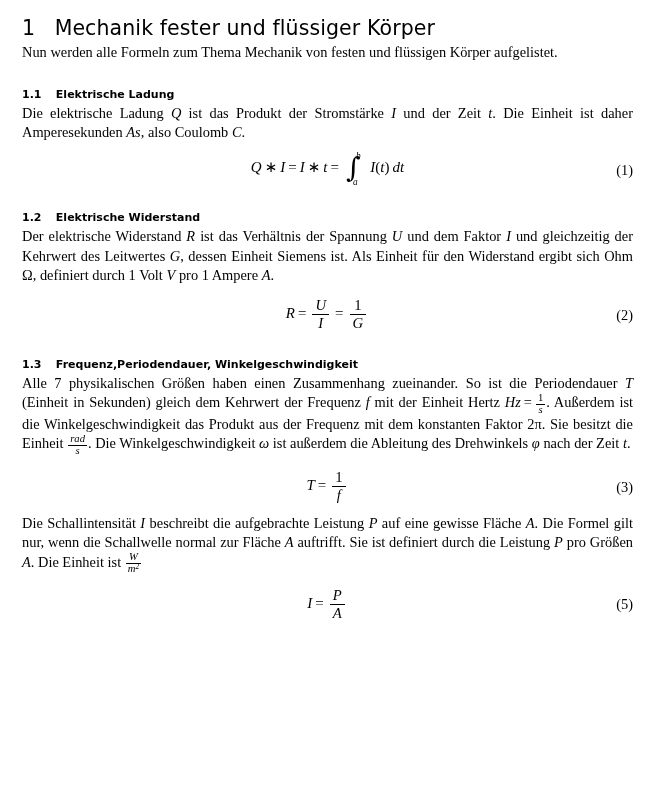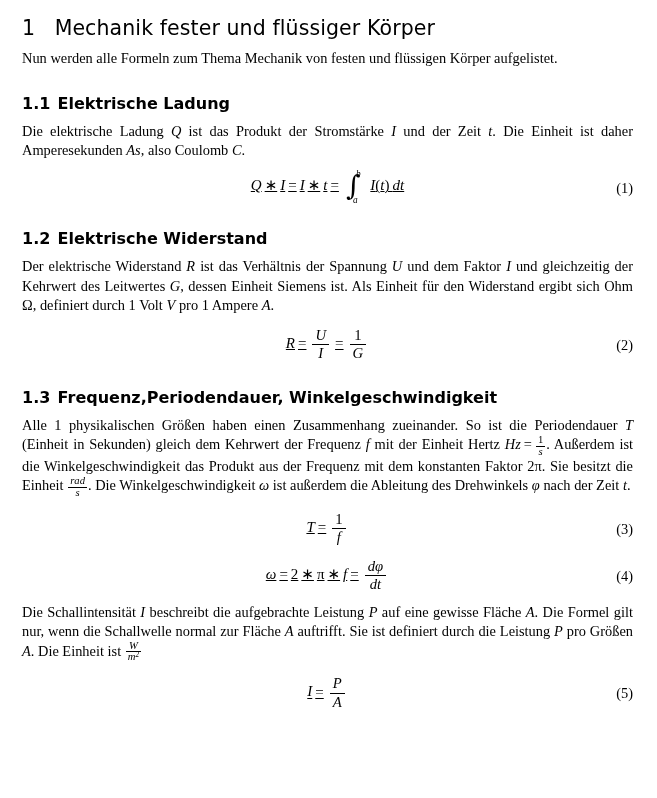--- a/index.html
+++ b/index.html
@@ -30,44 +30,43 @@
     font-weight: normal;
     margin: 16px 0 0 0;
     letter-spacing: 0.1px;
   }
   h1.chapter .num {
     display: inline-block;
     min-width: 26px;
   }
   h2.section {
     font-family: "DejaVu Sans", sans-serif;
-    font-size: 16px;
+    font-size: 11px;
     font-weight: bold;
     margin: 26px 0 0 0;
   }
   h2.section .num {
     display: inline-block;
     min-width: 30px;
   }
   p.para {
     font-size: 14.4px;
     line-height: 1.33;
     text-align: justify;
-    margin: 9px 0 0 0;
+    margin: 3px 0 0 0;
     hyphens: auto;
   }
   .eqrow {
     position: relative;
     margin: 13px 0 10px 0;
     min-height: 30px;
   }
   .eqbody {
     text-align: center;
     font-size: 15px;
-    text-decoration: underline;
   }
   .eqnum {
     position: absolute;
     right: 0;
     top: 50%;
     transform: translateY(-50%);
     font-size: 14.4px;
   }
   
   .it { font-style: italic; }
@@ -196,47 +195,41 @@
       </div>
       <div class="eqnum">(2)</div>
     </div>
 
     <h2 class="section">
       <span class="num">1.3</span>
       <span>Frequenz,Periodendauer, Winkelgeschwindigkeit</span>
     </h2>
 
     <p class="para">
-      <span>Alle 1 physikalischen Größen haben einen Zusammenhang zueinander. So ist die Periodendauer</span>
+      <span>Alle 7 physikalischen Größen haben einen Zusammenhang zueinander. So ist die Periodendauer</span>
       <span class="it">T</span>
       <span>(Einheit in Sekunden) gleich dem Kehrwert der Frequenz</span>
       <span class="it">f</span>
       <span>mit der Einheit Hertz</span>
       <span class="it">Hz</span><span class="op">=</span><span class="sfrac"><span class="top">1</span><span class="bot it">s</span></span><span>. Außerdem ist die Winkelgeschwindigkeit das Produkt aus der Frequenz mit dem konstanten Faktor 2</span><span>π</span><span>. Sie besitzt die Einheit</span>
       <span class="sfrac"><span class="top it">rad</span><span class="bot it">s</span></span><span>. Die Winkelgeschwindigkeit</span>
       <span class="it">ω</span>
       <span>ist außerdem die Ableitung des Drehwinkels</span>
       <span class="it">φ</span>
       <span>nach der Zeit</span>
       <span class="it">t</span><span>.</span>
     </p>
 
     <div class="eqrow">
       <div class="eqbody">
         <span class="it">T</span><span class="op">=</span><span class="frac"><span class="top">1</span><span class="bot it">f</span></span>
       </div>
       <div class="eqnum">(3)</div>
     </div>
 
-    <div class="eqrow">
-      <div class="eqbody">
-        <span class="it">ω</span><span class="op">=</span><span>2</span><span class="op">∗</span><span>π</span><span class="op">∗</span><span class="it">f</span><span class="op">=</span><span class="frac"><span class="top it"><span>d</span><span>φ</span></span><span class="bot it">dt</span></span>
-      </div>
-      <div class="eqnum">(4)</div>
-    </div>
 
 
     <p class="para">
       <span>Die Schallintensität</span>
       <span class="it">I</span>
       <span>beschreibt die aufgebrachte Leistung</span>
       <span class="it">P</span>
       <span>auf eine gewisse Fläche</span>
       <span class="it">A</span><span>. Die Formel gilt nur, wenn die Schallwelle normal zur Fläche</span>
       <span class="it">A</span>

